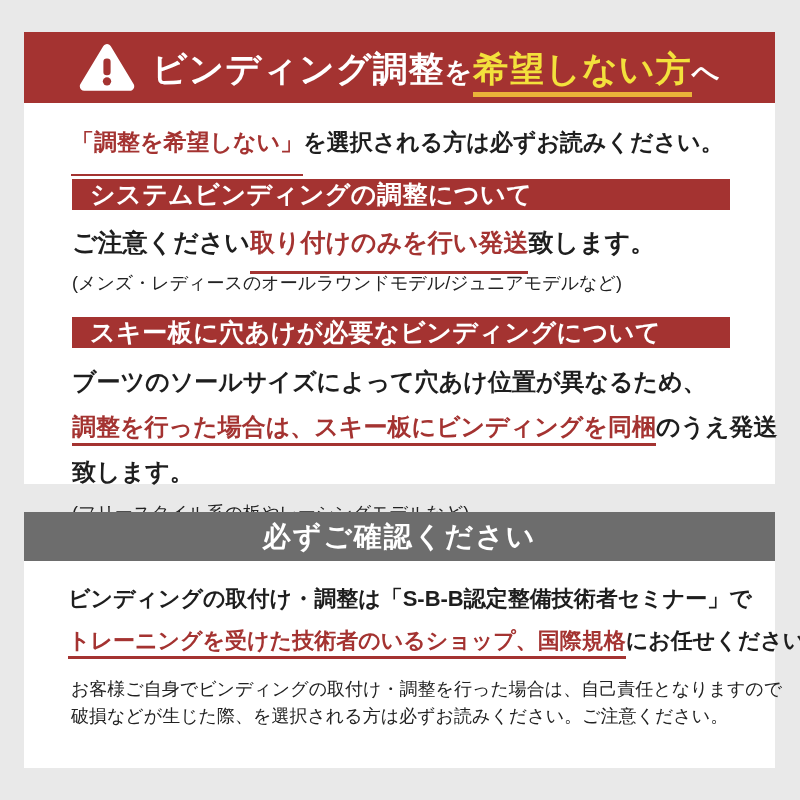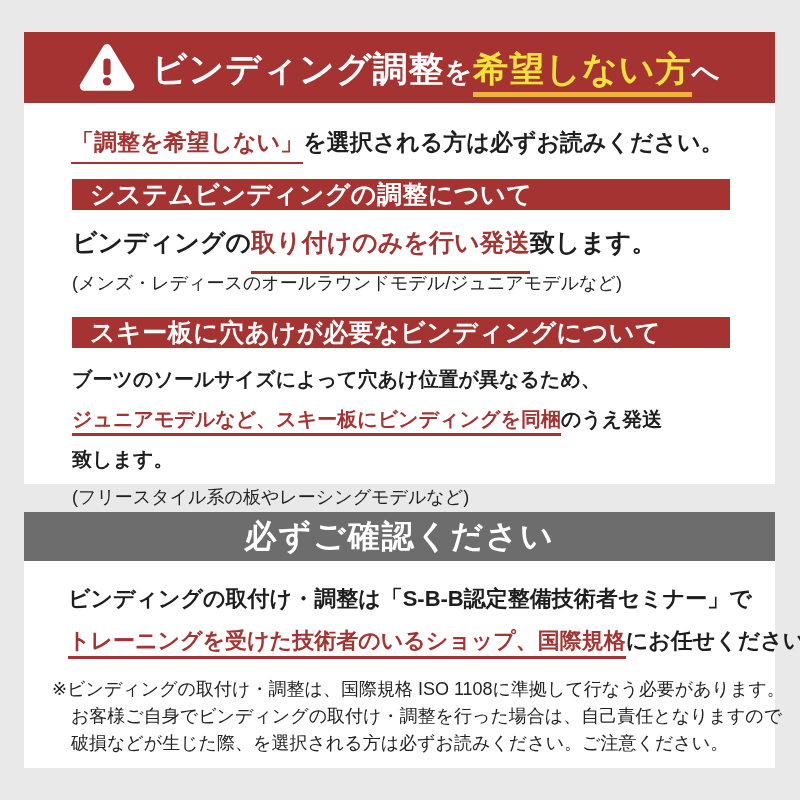--- a/index.html
+++ b/index.html
@@ -40,55 +40,55 @@
     padding-bottom:4px;
   }
 
   .intro{
     margin:26px 20px 0 47px;font-size:23px;font-weight:700;
     white-space:nowrap;line-height:1.2;
   }
   .em-red{
     color:var(--red);
     border-bottom:2px solid var(--red);
-    padding-bottom:7px;
+    padding-bottom:19px;
   }
 
   .sec-bar{
     margin:22px 45px 0 48px;height:31px;background:var(--red);
     color:#ffffff;font-size:25px;font-weight:800;
     display:flex;align-items:center;padding-left:18px;
     white-space:nowrap;letter-spacing:0.5px;
   }
 
   .body-line{
     margin:16px 20px 0 48px;font-size:25px;font-weight:700;
     white-space:nowrap;line-height:1.3;
   }
   .body-line .em-red{border-bottom-width:3px;padding-bottom:15px;}
   .note{
     margin:13px 20px 0 48px;font-size:18px;font-weight:400;
     white-space:nowrap;color:#222222;
   }
   .para-line{
-    margin:14px 20px 0 48px;font-size:20px;font-weight:700;
+    margin:14px 20px 0 48px;font-size:24px;font-weight:700;
     white-space:nowrap;line-height:1.3;
   }
   .para-line.first{margin-top:18px;}
   .para-line .em-red{border-bottom-width:3px;padding-bottom:3px;}
 
   
   .card2{
     position:absolute;left:24px;top:512px;width:751px;height:256px;
     background:#ffffff;
   }
   .confirm-bar{
     height:49px;background:var(--gray-bar);
     display:flex;align-items:center;justify-content:center;
-    color:#ffffff;font-size:32px;font-weight:800;letter-spacing:2px;
+    color:#ffffff;font-size:28px;font-weight:800;letter-spacing:2px;
     white-space:nowrap;
   }
   .c2-line{
     margin:24px 20px 0 44px;font-size:22px;font-weight:700;
     white-space:nowrap;line-height:1.25;
   }
   .c2-line.second{margin-top:14px;}
   .c2-line .em-red{border-bottom-width:3px;padding-bottom:3px;}
   .fnote{
     margin:22px 20px 0 28px;font-size:18px;font-weight:400;
@@ -112,44 +112,43 @@
       </svg>
       <div class="header-title"><span>ビンディング調整</span><span class="particle">を</span><span class="hl">希望しない方</span><span class="particle">へ</span></div>
     </div>
 
     <div class="intro"><span class="em-red">「調整を希望しない」</span><span>を選択される方は必ずお読みください。</span></div>
 
     <div class="sec-bar">
         <span>システムビンディングの調整について</span>
       </div>
 
-    <div class="body-line"><span>ビンディングの</span><span class="em-red">取り付けのみを行い発送</span><span>致します。</span></div>
+    <div class="body-line"><span>ご注意ください</span><span class="em-red">取り付けのみを行い発送</span><span>致します。</span></div>
     <div class="note">(メンズ・レディースのオールラウンドモデル/ジュニアモデルなど)</div>
 
     <div class="sec-bar">
         <span>スキー板に穴あけが必要なビンディングについて</span>
       </div>
 
     <div class="para-line first">ブーツのソールサイズによって穴あけ位置が異なるため、</div>
-    <div class="para-line"><span class="em-red">ジュニアモデルなど、スキー板にビンディングを同梱</span><span>のうえ発送</span></div>
+    <div class="para-line"><span class="em-red">調整を行った場合は、スキー板にビンディングを同梱</span><span>のうえ発送</span></div>
     <div class="para-line">致します。</div>
     <div class="note">(フリースタイル系の板やレーシングモデルなど)</div>
 
   </div>
 
   <div class="card2">
 
     <div class="confirm-bar">
         <span>必ずご確認ください</span>
       </div>
 
     <div class="c2-line">ビンディングの取付け・調整は「S-B-B認定整備技術者セミナー」で</div>
     <div class="c2-line second"><span class="em-red">トレーニングを受けた技術者のいるショップ、国際規格</span><span>にお任せください。</span></div>
 
     <div class="fnote">
-      <div class="fl hang">※ビンディングの取付け・調整は、国際規格 ISO 1108に準拠して行なう必要があります。</div>
       <div class="fl">お客様ご自身でビンディングの取付け・調整を行った場合は、自己責任となりますので</div>
       <div class="fl">破損などが生じた際、を選択される方は必ずお読みください。ご注意ください。</div>
     </div>
 
   </div>
 
 </div>
 
 </body></html>

